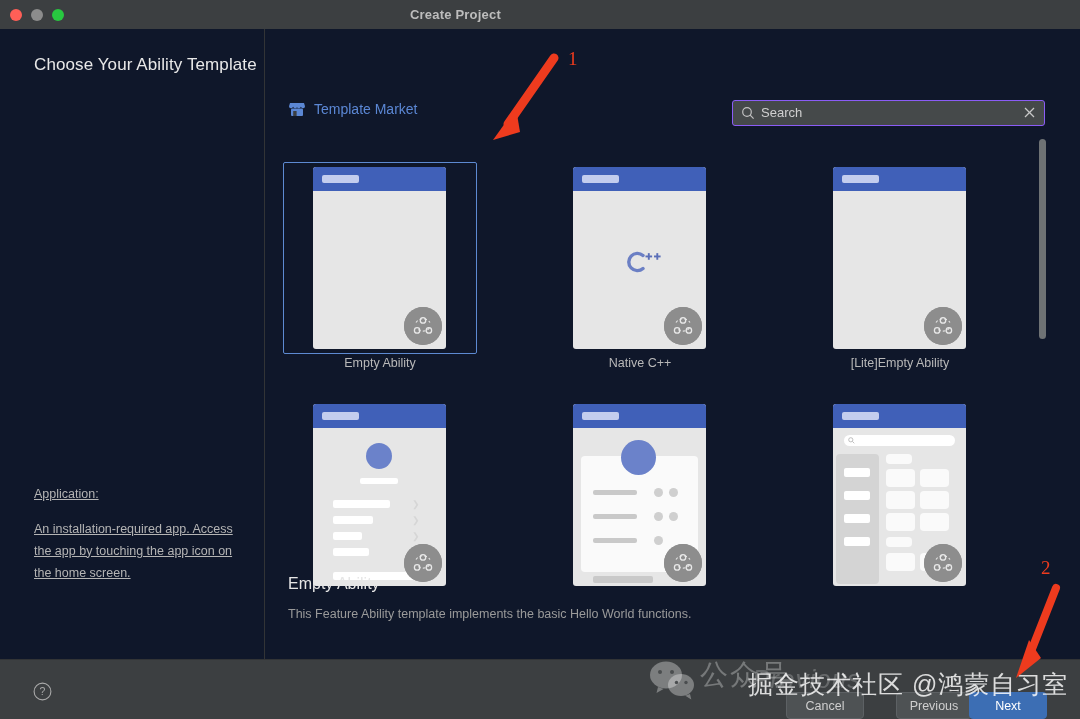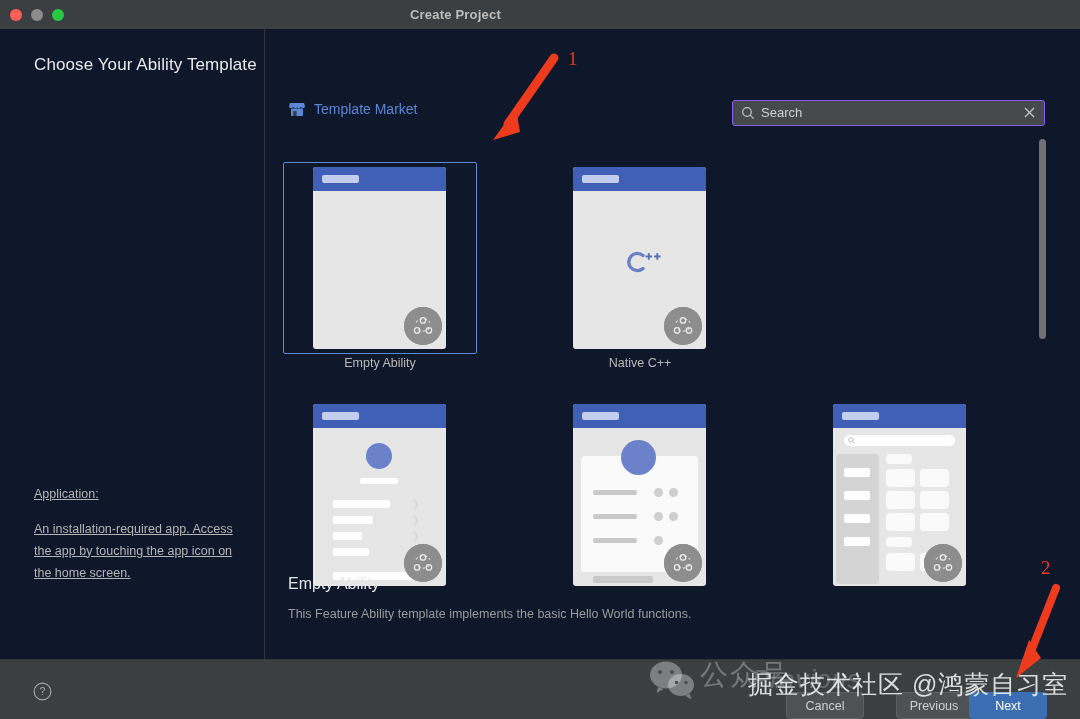--- a/index.html
+++ b/index.html
@@ -450,20 +450,37 @@
                 <path d="M12 15.5a8.4 8.4 0 0 1 14 0M25.4 21.2a8.4 8.4 0 0 1-12.8 0" fill="none" stroke="#e8e8e8" stroke-width="1.1" stroke-dasharray="2.6 2.2"></path>
                 <circle cx="19" cy="13.4" r="2.7" fill="none" stroke="#e8e8e8" stroke-width="1.3"></circle>
                 <circle cx="13.1" cy="23.4" r="2.7" fill="none" stroke="#e8e8e8" stroke-width="1.3"></circle>
                 <circle cx="24.9" cy="23.4" r="2.7" fill="none" stroke="#e8e8e8" stroke-width="1.3"></circle>
               </svg>
             </div>
           </div>
           <div class="tmpl-caption">Native C++</div>
         </div>
 
+        <div class="tmpl-cell" style="left:520px; top:28px;">
+          <div class="tmpl-frame"></div>
+          <div class="thumb">
+            <div class="bar"></div>
+            <div class="bar-pill"></div>
+            <div class="badge">
+              <svg width="38" height="38" viewBox="0 0 38 38">
+                <circle cx="19" cy="19" r="19" fill="#8d8d8d"></circle>
+                <path d="M12 15.5a8.4 8.4 0 0 1 14 0M25.4 21.2a8.4 8.4 0 0 1-12.8 0" fill="none" stroke="#e8e8e8" stroke-width="1.1" stroke-dasharray="2.6 2.2"></path>
+                <circle cx="19" cy="13.4" r="2.7" fill="none" stroke="#e8e8e8" stroke-width="1.3"></circle>
+                <circle cx="13.1" cy="23.4" r="2.7" fill="none" stroke="#e8e8e8" stroke-width="1.3"></circle>
+                <circle cx="24.9" cy="23.4" r="2.7" fill="none" stroke="#e8e8e8" stroke-width="1.3"></circle>
+              </svg>
+            </div>
+          </div>
+          <div class="tmpl-caption">[Lite]Empty Ability</div>
+        </div>
 
         <div class="tmpl-cell" style="left:0px; top:265px;">
           <div class="tmpl-frame"></div>
           <div class="thumb">
             <div class="bar"></div>
             <div class="bar-pill"></div>
             <div class="avatar" style="left:53px; top:39px; width:26px; height:26px;"></div>
             <div class="line" style="left:47px; top:74px; width:38px; height:6px;"></div>
             <div class="line" style="left:20px; top:96px; width:57px; height:8px;"></div>
             <div class="line" style="left:20px; top:112px; width:40px; height:8px;"></div>

